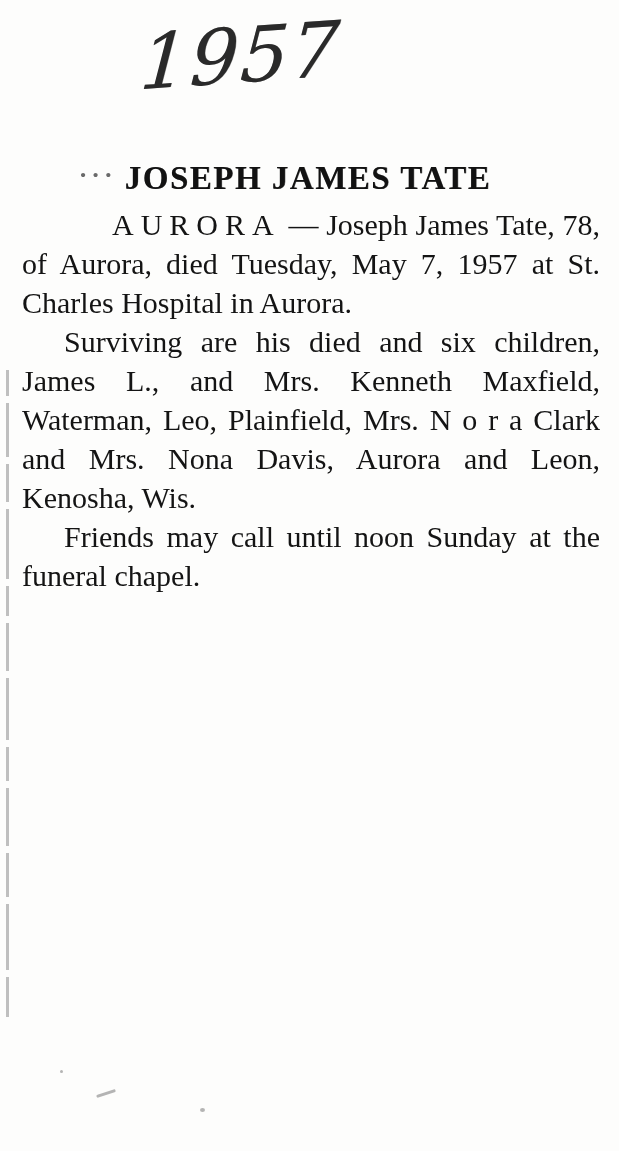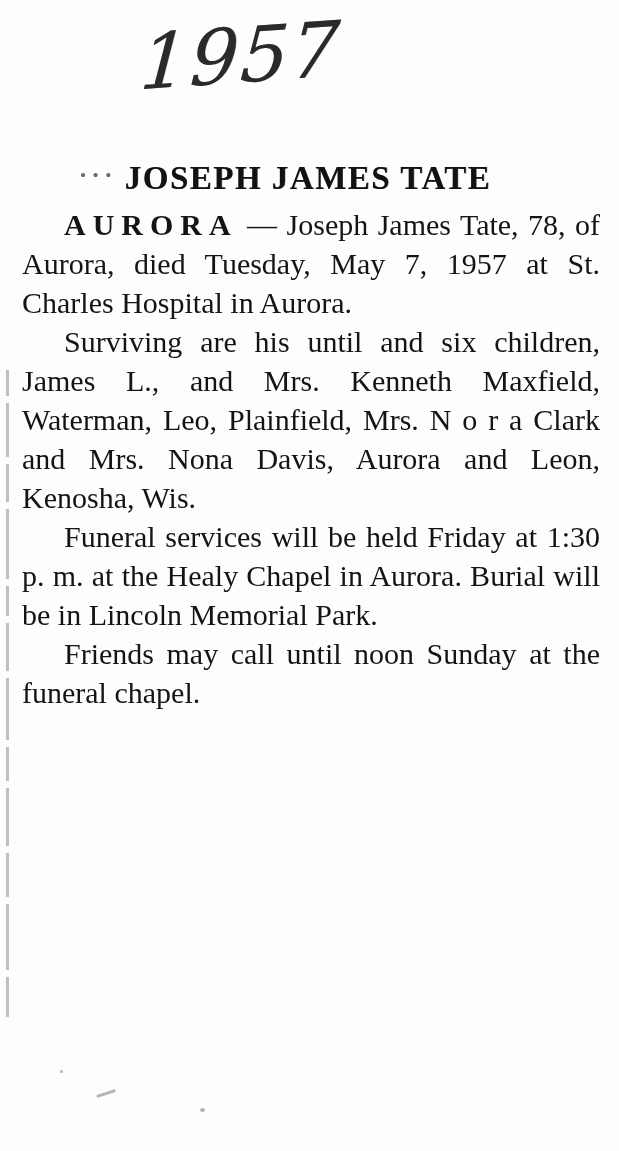--- a/index.html
+++ b/index.html
@@ -77,21 +77,22 @@
     font-family: "Liberation Serif", serif;
   }
   .para {
     margin: 0 0 0 0;
     text-indent: 42px;
     text-align: justify;
     text-align-last: left;
   }
   .para .city {
     letter-spacing: 7px;
-    font-weight: bold;
+    font-weight: normal;
+    margin-left: 48px;
   }
   .para.last {
     text-align: justify;
     text-align-last: left;
   }
   
   .edge-marks {
     position: absolute;
     left: 6px;
     top: 370px;
@@ -121,22 +122,21 @@
 
   <div class="handwritten-year">1957</div>
 
   <div class="headline-row">
     <span class="lead-dots">···</span>
     <span class="headline">JOSEPH JAMES TATE</span>
   </div>
 
   <div class="body-text">
     <p class="para"><span class="city">AURORA</span><span> — </span><span>Joseph James Tate, 78, of Aurora, died Tuesday, May 7, 1957 at St. Charles Hospital in Aurora.</span></p>
-    <p class="para">Surviving are his until and six children, James L., and Mrs. Kenneth Maxfield, Waterman, Leo, Plainfield, Mrs. N o r a Clark and Mrs. Nona Davis, Aurora and Leon, Kenosha, Wis.</p>
-    <p class="para">Funeral services will be held Friday at 1:30 p. m. at the Healy Chapel in Aurora. Burial will be in Lincoln Memorial Park.</p>
+    <p class="para">Surviving are his died and six children, James L., and Mrs. Kenneth Maxfield, Waterman, Leo, Plainfield, Mrs. N o r a Clark and Mrs. Nona Davis, Aurora and Leon, Kenosha, Wis.</p>
     <p class="para last">Friends may call until noon Sunday at the funeral chapel.</p>
   </div>
 
   <div class="edge-marks">
     <i style="height:26px"></i>
       <i style="height:54px"></i>
       <i style="height:38px"></i>
     <i style="height:70px"></i>
       <i style="height:30px"></i>
       <i style="height:48px"></i>

